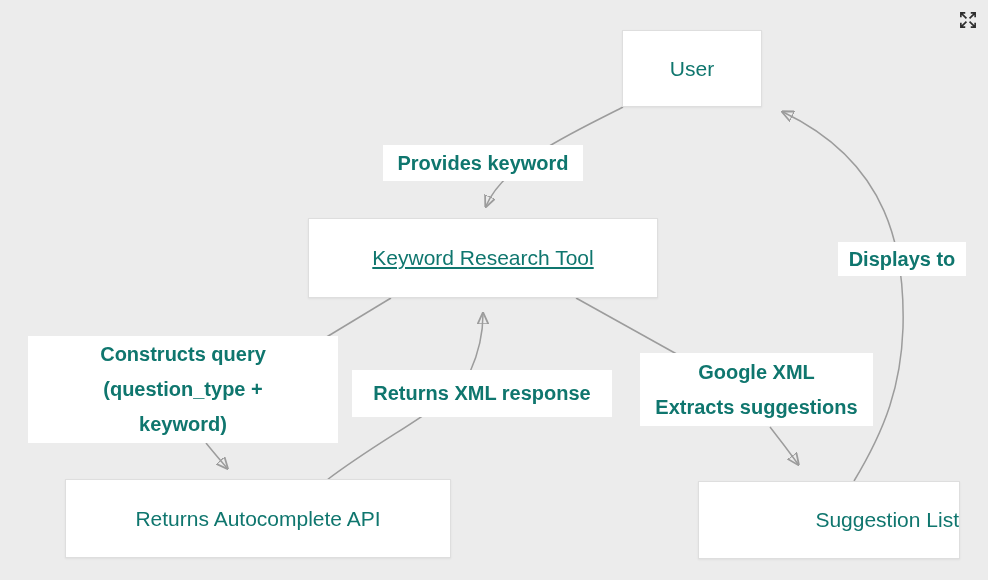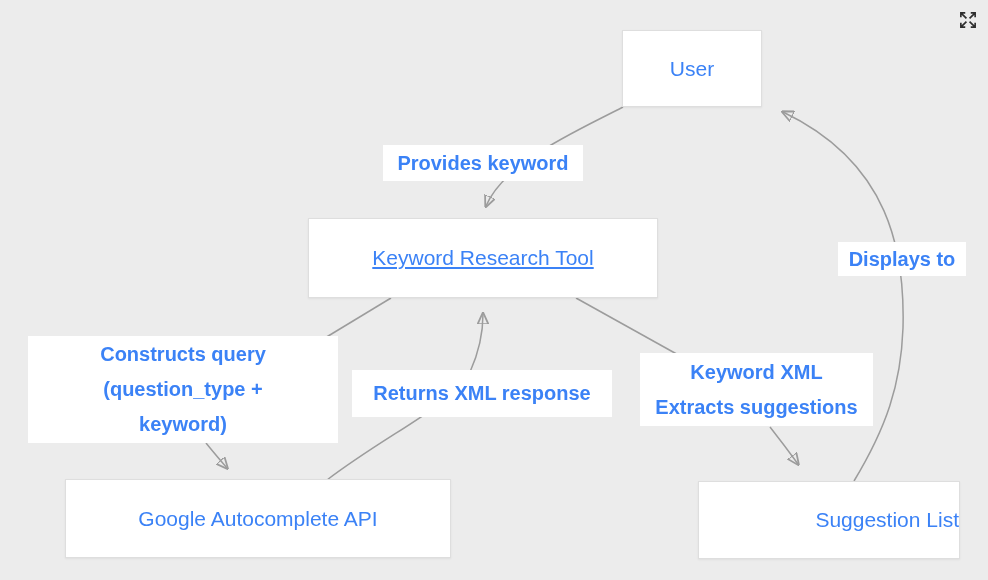--- a/index.html
+++ b/index.html
@@ -3,21 +3,21 @@
 <meta charset="utf-8">
 <style>
   html, body { margin: 0; padding: 0; }
   .stage {
     position: relative;
     width: 988px;
     height: 580px;
     background: #ececec;
     overflow: hidden;
     font-family: "Liberation Sans", sans-serif;
-    color: #3b82f6;
+    color: #0f766e;
   }
   .edge-layer {
     position: absolute;
     inset: 0;
     z-index: 1;
   }
   .edge-layer path {
     fill: none;
     stroke: #9c9c9c;
     stroke-width: 1.5;
@@ -105,36 +105,36 @@
 
   <div class="node node-user">
     <span>User</span>
   </div>
 
   <div class="node node-tool">
     <span>Keyword Research Tool</span>
   </div>
 
   <div class="node node-api">
-    <span>Google Autocomplete API</span>
+    <span>Returns Autocomplete API</span>
   </div>
 
   <div class="node node-list">
     <span>Suggestion List</span>
   </div>
 
   <div class="edge-label lbl-provides">Provides keyword</div>
 
   <div class="edge-label lbl-constructs">Constructs query
 (question_type +
 keyword)</div>
 
   <div class="edge-label lbl-returns">Returns XML response</div>
 
-  <div class="edge-label lbl-parses">Keyword XML
+  <div class="edge-label lbl-parses">Google XML
 Extracts suggestions</div>
 
   <div class="edge-label lbl-displays">Displays to</div>
 
   <button class="fullscreen-btn" title="">
     <svg viewBox="0 0 24 24" xmlns="http://www.w3.org/2000/svg">
       <path d="M10.3 10.3 L4.2 4.2 M4.2 9 L4.2 4.2 L9 4.2"></path>
       <path d="M13.7 10.3 L19.8 4.2 M15 4.2 L19.8 4.2 L19.8 9"></path>
       <path d="M10.3 13.7 L4.2 19.8 M4.2 15 L4.2 19.8 L9 19.8"></path>
       <path d="M13.7 13.7 L19.8 19.8 M19.8 15 L19.8 19.8 L15 19.8"></path>

